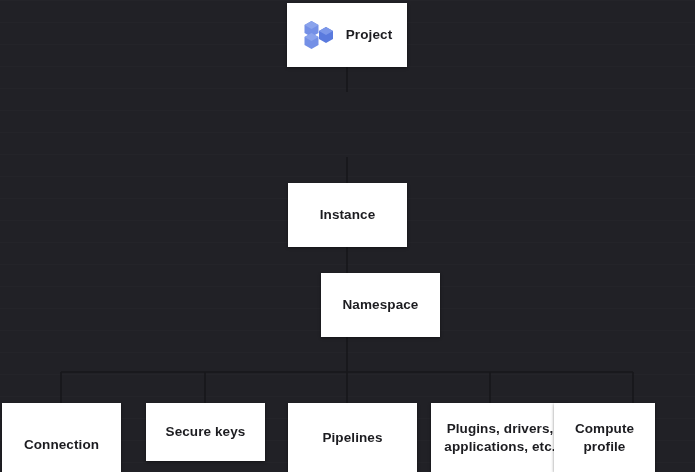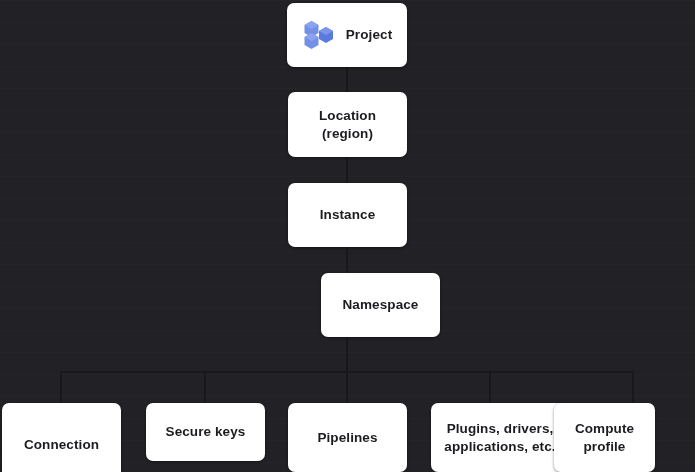--- a/index.html
+++ b/index.html
@@ -34,21 +34,21 @@
     left: 0;
     top: 0;
     width: 695px;
     height: 472px;
     z-index: 1;
   }
   .node {
     position: absolute;
     box-sizing: border-box;
     background: #ffffff;
-    border-radius: 7px;
+    border-radius: 0;
     display: flex;
     align-items: center;
     justify-content: center;
     z-index: 3;
     box-shadow: 0 1px 3px rgba(0,0,0,0.45);
   }
   .node-label {
     color: #1c1c20;
     font-size: 13.5px;
     font-weight: bold;
@@ -97,42 +97,38 @@
       <polygon points="9.5,2 16.5,6 16.5,14 9.5,18 2.5,14 2.5,6" fill="#7490e6"></polygon>
       <polygon points="9.5,2 16.5,6 9.5,10 2.5,6" fill="#8aa3ec"></polygon>
       <polygon points="9.5,14 16.5,18 16.5,26 9.5,30 2.5,26 2.5,18" fill="#7490e6"></polygon>
       <polygon points="9.5,14 16.5,18 9.5,22 2.5,18" fill="#8aa3ec"></polygon>
       <polygon points="24,8 31,12 31,20 24,24 17,20 17,12" fill="#5a7ade"></polygon>
       <polygon points="24,8 31,12 24,16 17,12" fill="#7c97e9"></polygon>
     </svg>
     <span class="node-label">Project</span>
   </div>
 
-  <div class="node" style="left:288px; top:92px; width:119px; height:65px;">
-    <span class="node-label">Location
-(region)</span>
-  </div>
 
   <div class="node" style="left:288px; top:183px; width:119px; height:64px;">
     <span class="node-label">Instance</span>
   </div>
 
   <div class="node" style="left:288px; top:273px; width:119px; height:64px;margin-left:33px;">
     <span class="node-label">Namespace</span>
   </div>
 
   <div class="node" style="left:2px; top:403px; width:119px; height:83px;">
     <span class="node-label">Connection</span>
   </div>
 
   <div class="node" style="left:146px; top:403px; width:119px; height:58px;">
     <span class="node-label">Secure keys</span>
   </div>
 
-  <div class="node" style="left:288px; top:403px; width:119px; height:69px;">
+  <div class="node" style="left:288px; top:403px; width:129px; height:69px;">
     <span class="node-label">Pipelines</span>
   </div>
 
   <div class="node" style="left:431px; top:403px; width:138px; height:69px;">
     <span class="node-label">Plugins, drivers,
 applications, etc.</span>
   </div>
 
   <div class="node" style="left:554px; top:403px; width:101px; height:69px;">
     <span class="node-label">Compute profile</span>

